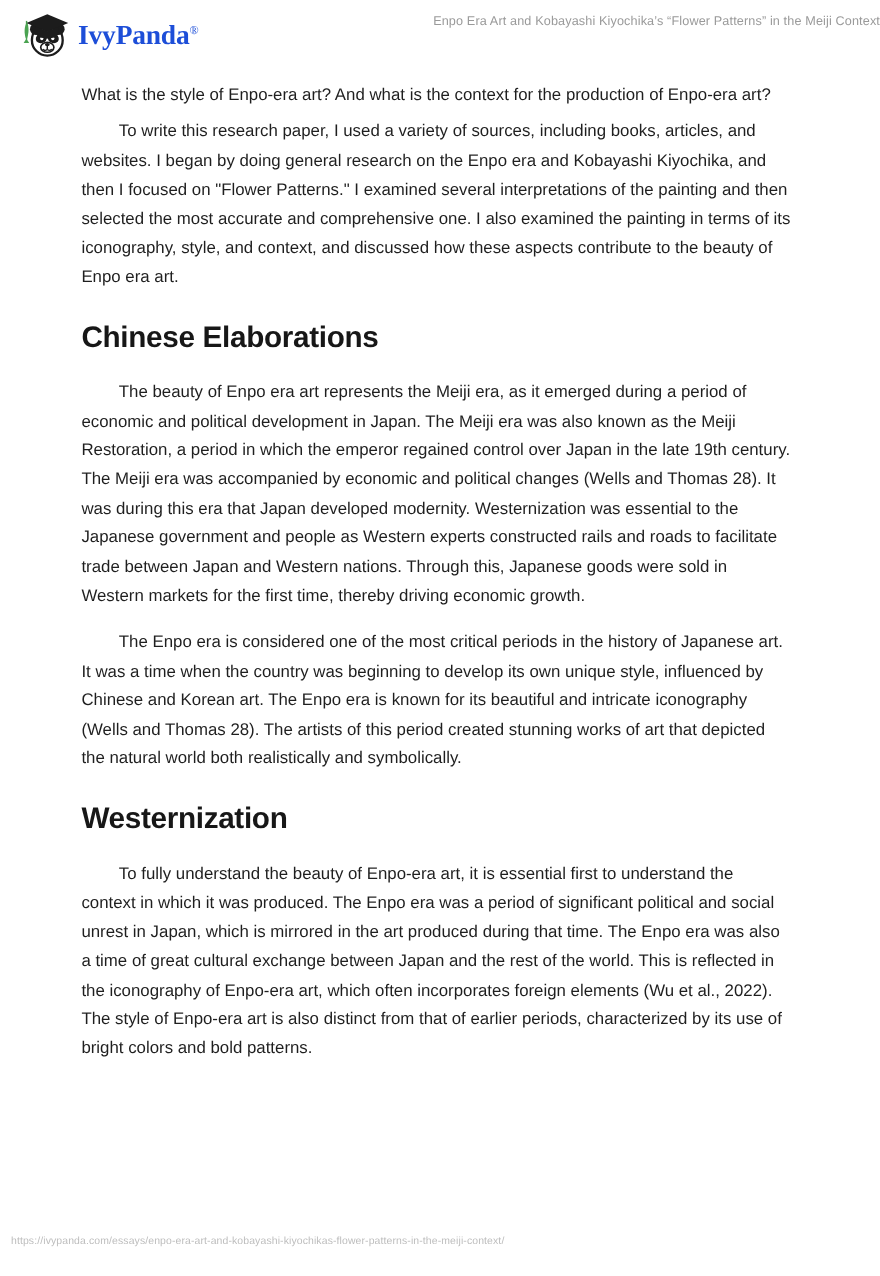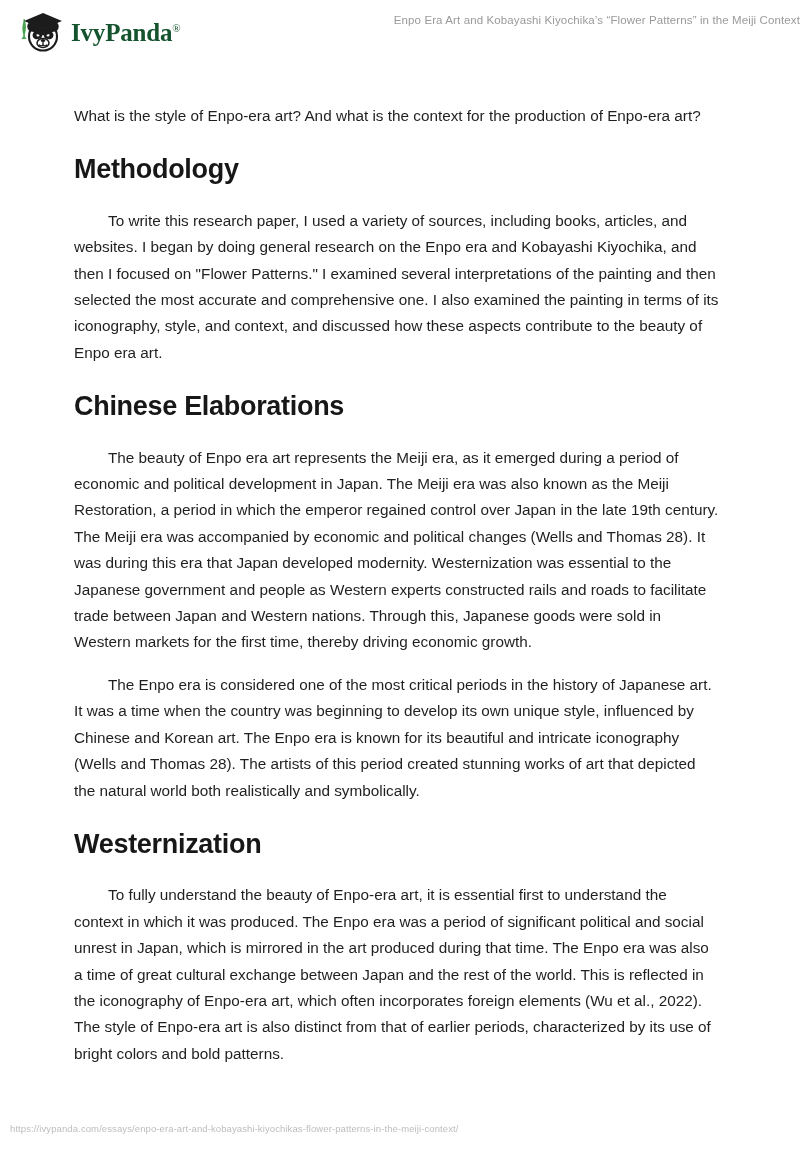--- a/index.html
+++ b/index.html
@@ -35,21 +35,21 @@
   .brand-logo {
     width: 48px;
     height: 44px;
     display: block;
     flex: 0 0 auto;
   }
   .brand-name {
     font-family: "Liberation Serif", serif;
     font-size: 25px;
     font-weight: 700;
-    color: #14532d;
+    color: #1d4ed8;
     letter-spacing: -0.2px;
     line-height: 1;
     position: relative;
     white-space: nowrap;
   }
   .brand-name sup {
     font-size: 11px;
     font-weight: 400;
     vertical-align: super;
     line-height: 0;
@@ -76,21 +76,20 @@
   .content p {
     font-size: 15.3px;
     line-height: 26.4px;
     color: #1f1f1f;
     margin: 0 0 7px 0;
     text-indent: 34px;
     text-align: left;
   }
   .content p.no-indent {
     text-indent: 0;
-    margin-top: 29px;
   }
   h2.section-heading {
     font-size: 27px;
     line-height: 1.2;
     font-weight: 700;
     color: #171717;
     margin: 24px 0 22px 0;
     letter-spacing: -0.3px;
   }
   .first-block {
@@ -158,21 +157,20 @@
   <div class="header-title">Enpo Era Art and Kobayashi Kiyochika’s “Flower Patterns” in the Meiji Context</div>
 </div>
 
 <main class="content">
 
   <div class="first-block">
     <p class="no-indent">What is the style of Enpo-era art? And what is the context for the production of Enpo-era art?</p>
   </div>
 
   <section>
-    <h2 class="section-heading">Methodology</h2>
     <p>To write this research paper, I used a variety of sources, including books, articles, and websites. I began by doing general research on the Enpo era and Kobayashi Kiyochika, and then I focused on "Flower Patterns." I examined several interpretations of the painting and then selected the most accurate and comprehensive one. I also examined the painting in terms of its iconography, style, and context, and discussed how these aspects contribute to the beauty of Enpo era art.</p>
   </section>
 
   <section>
     <h2 class="section-heading">Chinese Elaborations</h2>
     <p>The beauty of Enpo era art represents the Meiji era, as it emerged during a period of economic and political development in Japan. The Meiji era was also known as the Meiji Restoration, a period in which the emperor regained control over Japan in the late 19th century. The Meiji era was accompanied by economic and political changes (Wells and Thomas 28). It was during this era that Japan developed modernity. Westernization was essential to the Japanese government and people as Western experts constructed rails and roads to facilitate trade between Japan and Western nations. Through this, Japanese goods were sold in Western markets for the first time, thereby driving economic growth.</p>
     <div class="block-gap"></div>
     <p>The Enpo era is considered one of the most critical periods in the history of Japanese art. It was a time when the country was beginning to develop its own unique style, influenced by Chinese and Korean art. The Enpo era is known for its beautiful and intricate iconography (Wells and Thomas 28). The artists of this period created stunning works of art that depicted the natural world both realistically and symbolically.</p>
   </section>
 

